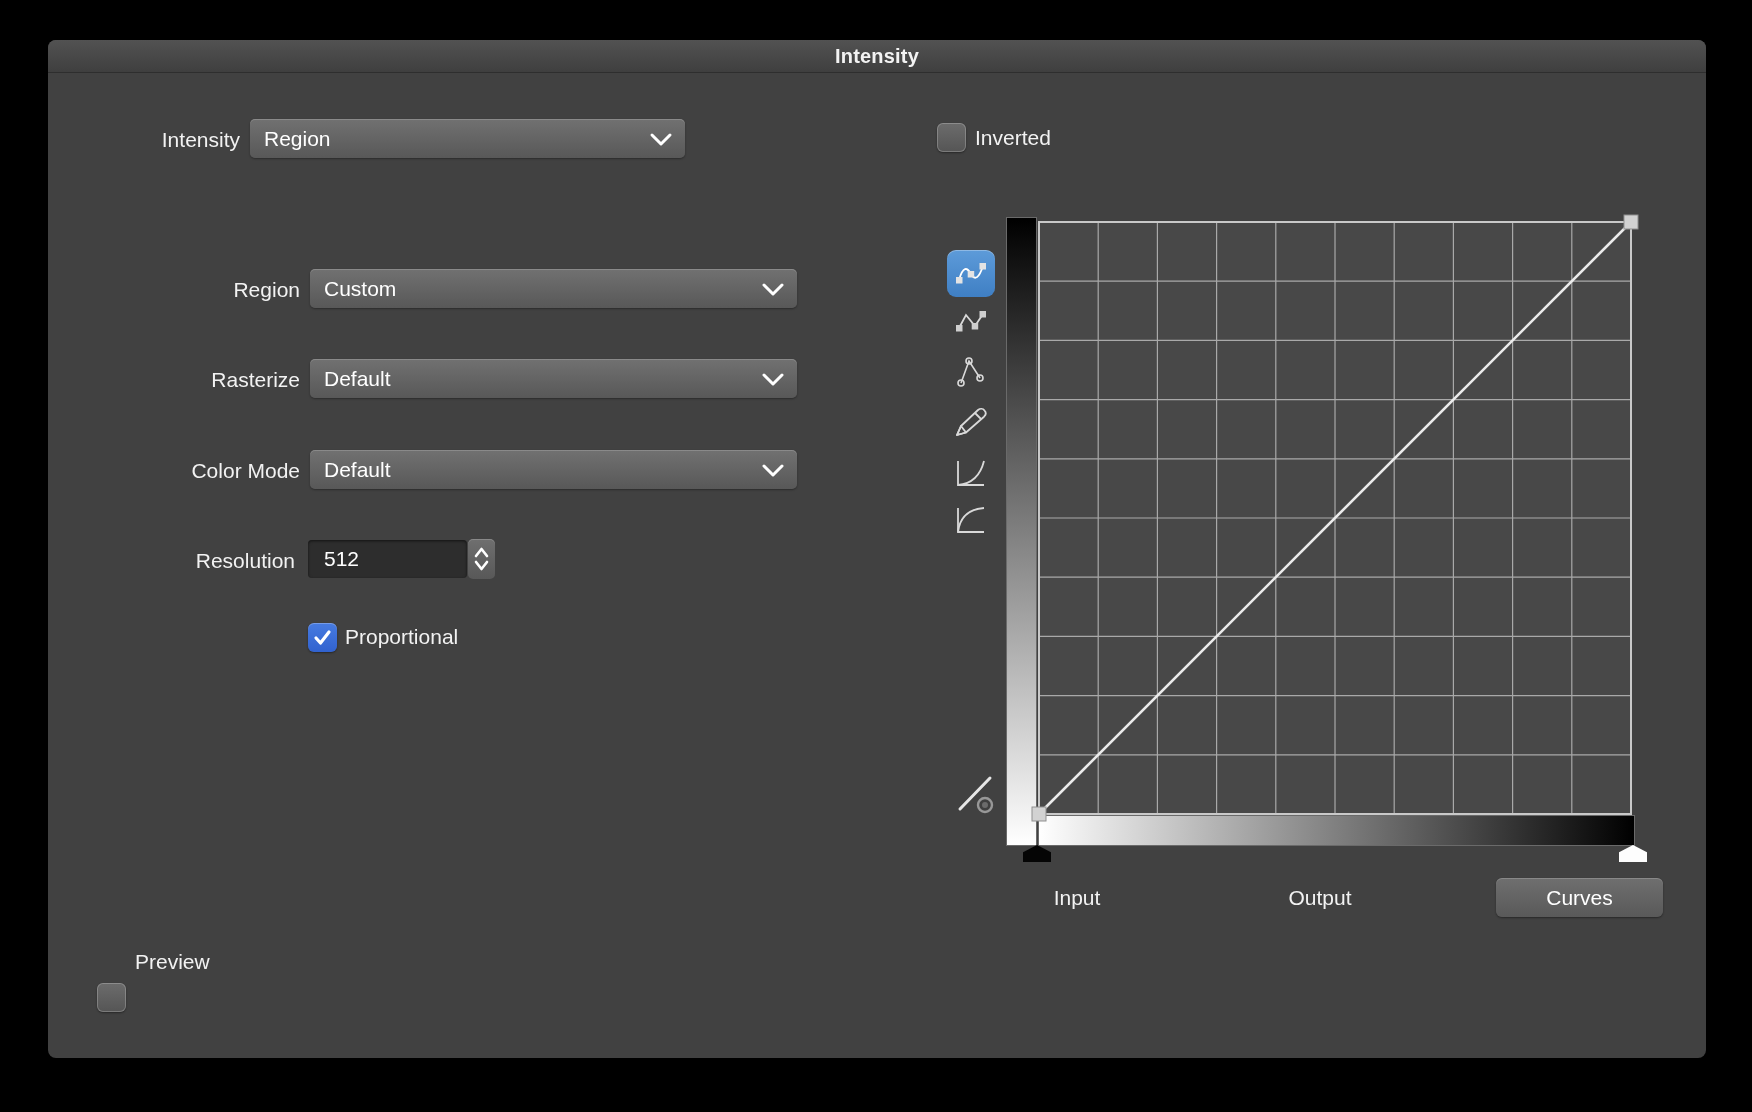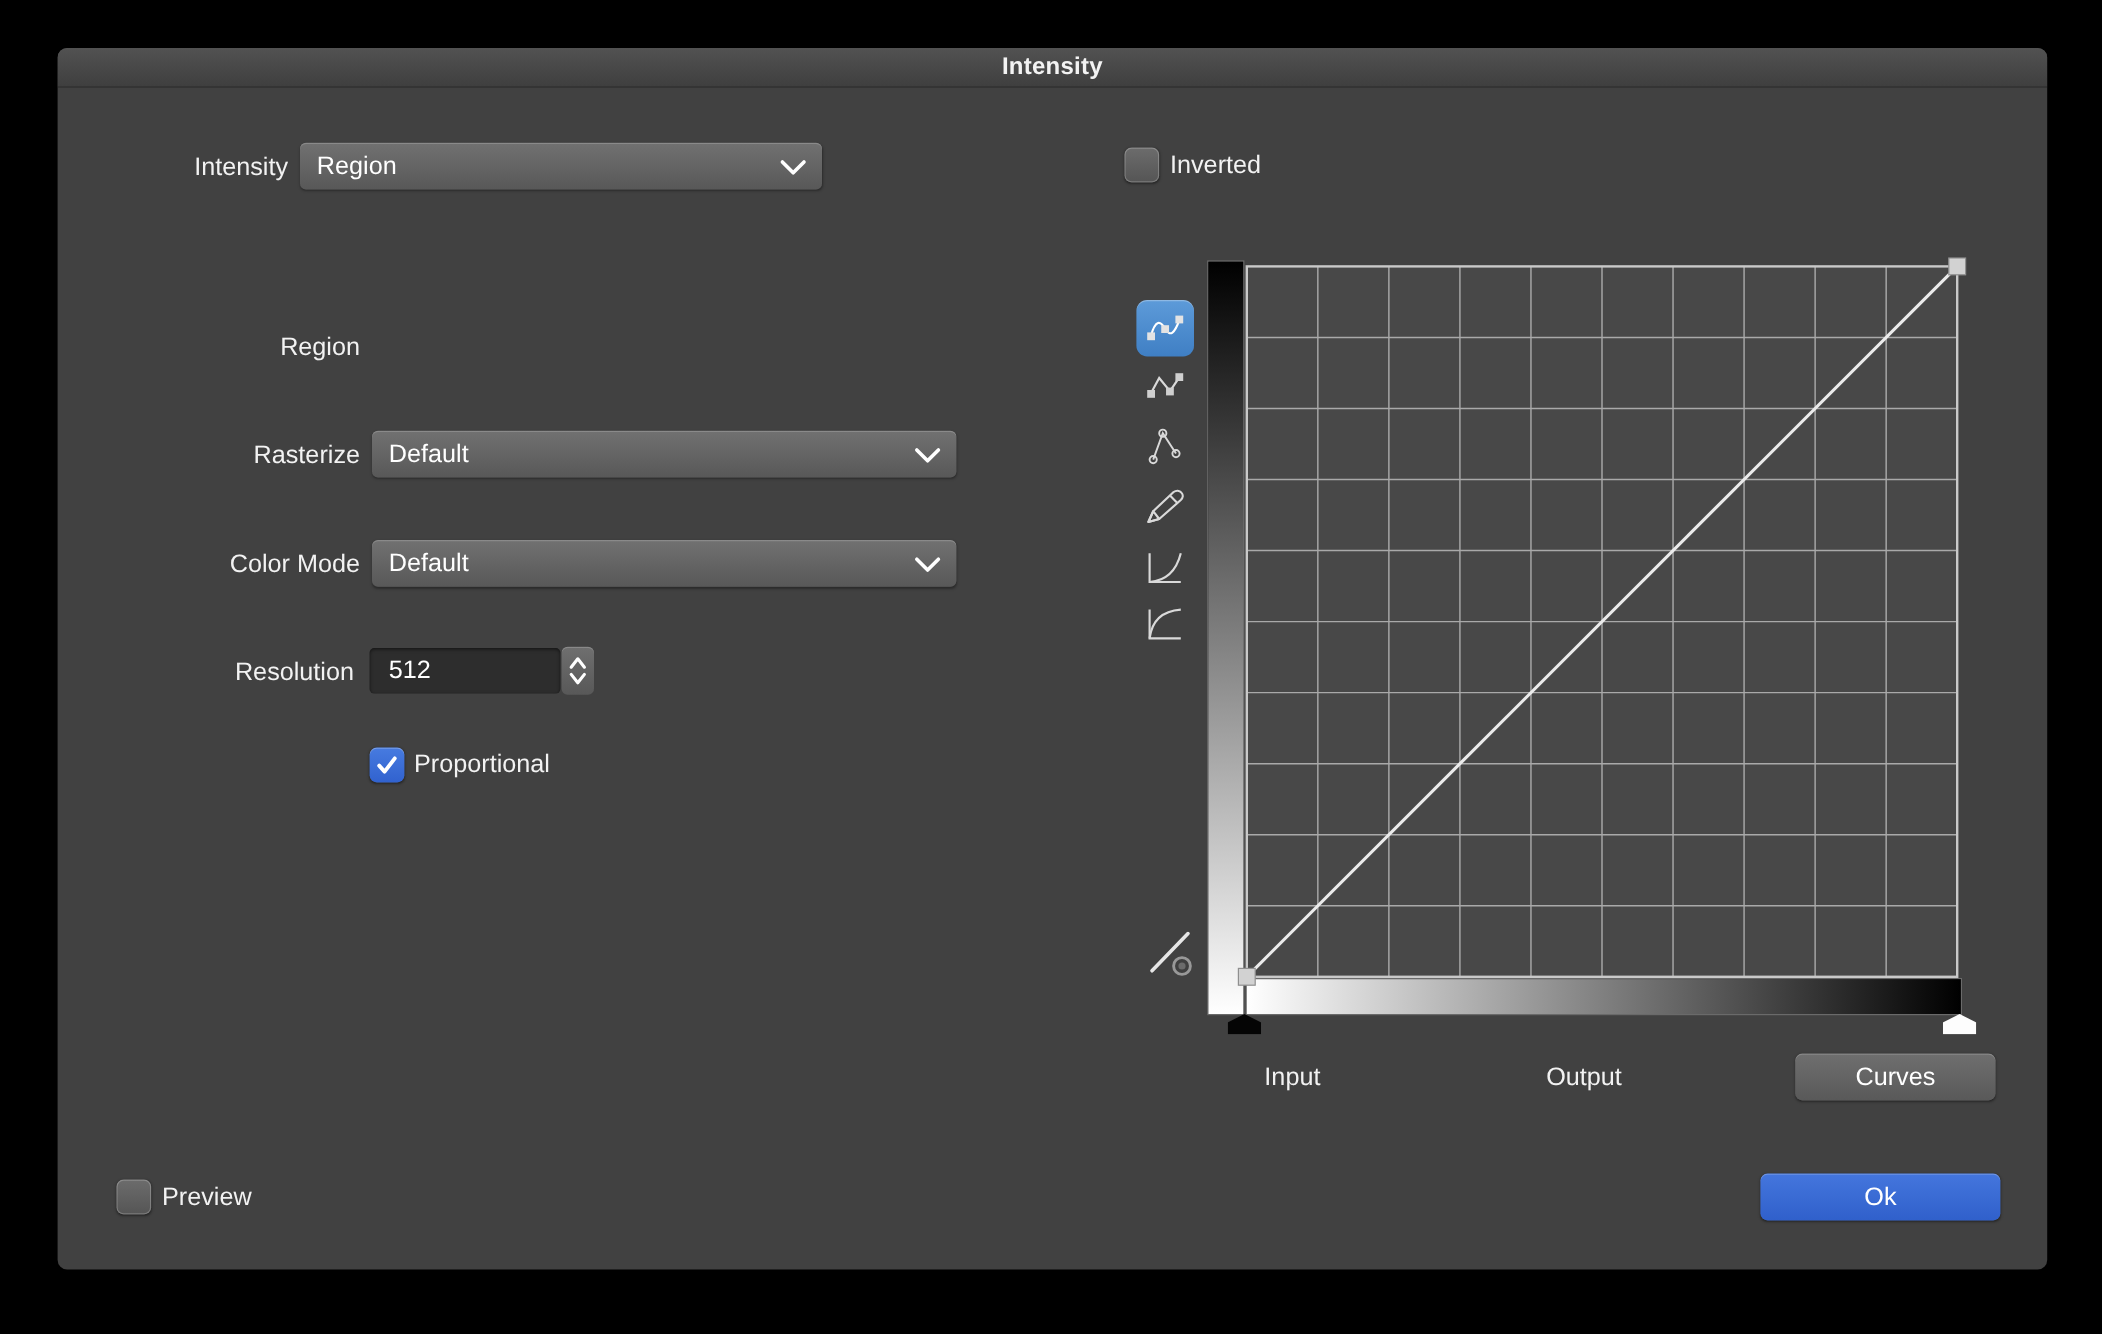--- a/index.html
+++ b/index.html
@@ -105,20 +105,26 @@
 
   <div class="row-label" style="left:0;top:88px;width:192px;">Intensity</div>
   <div class="dropdown" style="left:202px;top:79px;width:435px;">
     <span>Region</span>
     <svg class="chev" width="26" height="16" viewBox="0 0 26 16">
         <polyline points="4,4 13,13 22,4" fill="none" stroke="#fff" stroke-width="3" stroke-linecap="round" stroke-linejoin="round"></polyline>
       </svg>
   </div>
 
   <div class="row-label" style="left:0;top:238px;width:252px;">Region</div>
+  <div class="dropdown" style="left:262px;top:229px;width:487px;">
+    <span>Custom</span>
+    <svg class="chev" width="26" height="16" viewBox="0 0 26 16">
+        <polyline points="4,4 13,13 22,4" fill="none" stroke="#fff" stroke-width="3" stroke-linecap="round" stroke-linejoin="round"></polyline>
+      </svg>
+  </div>
 
   <div class="row-label" style="left:0;top:328px;width:252px;">Rasterize</div>
   <div class="dropdown" style="left:262px;top:319px;width:487px;">
     <span>Default</span>
     <svg class="chev" width="26" height="16" viewBox="0 0 26 16">
         <polyline points="4,4 13,13 22,4" fill="none" stroke="#fff" stroke-width="3" stroke-linecap="round" stroke-linejoin="round"></polyline>
       </svg>
   </div>
 
   <div class="row-label" style="left:0;top:419px;width:252px;">Color Mode</div>
@@ -237,18 +243,15 @@
   <div class="pent black" style="left:975px;top:805px;"></div>
   <div class="pent white" style="left:1571px;top:805px;"></div>
 
   <div class="editor-label" style="left:1029px;top:846px;">Input</div>
   <div class="editor-label" style="left:1272px;top:846px;">Output</div>
   <div class="btn gray" style="left:1448px;top:838px;width:167px;height:39px;">
     <span>Curves</span>
   </div>
 
   <div class="checkbox" style="left:49px;top:943px;"></div>
-  <div class="cb-label" style="left:87px;top:946px;">Preview</div>
-  <div class="btn blue" style="left:1419px;top:938px;width:200px;height:39px;">
-    <span>Ok</span>
-  </div>
+  <div class="cb-label" style="left:87px;top:910px;">Preview</div>
 
 </div>
 
 </body></html>

